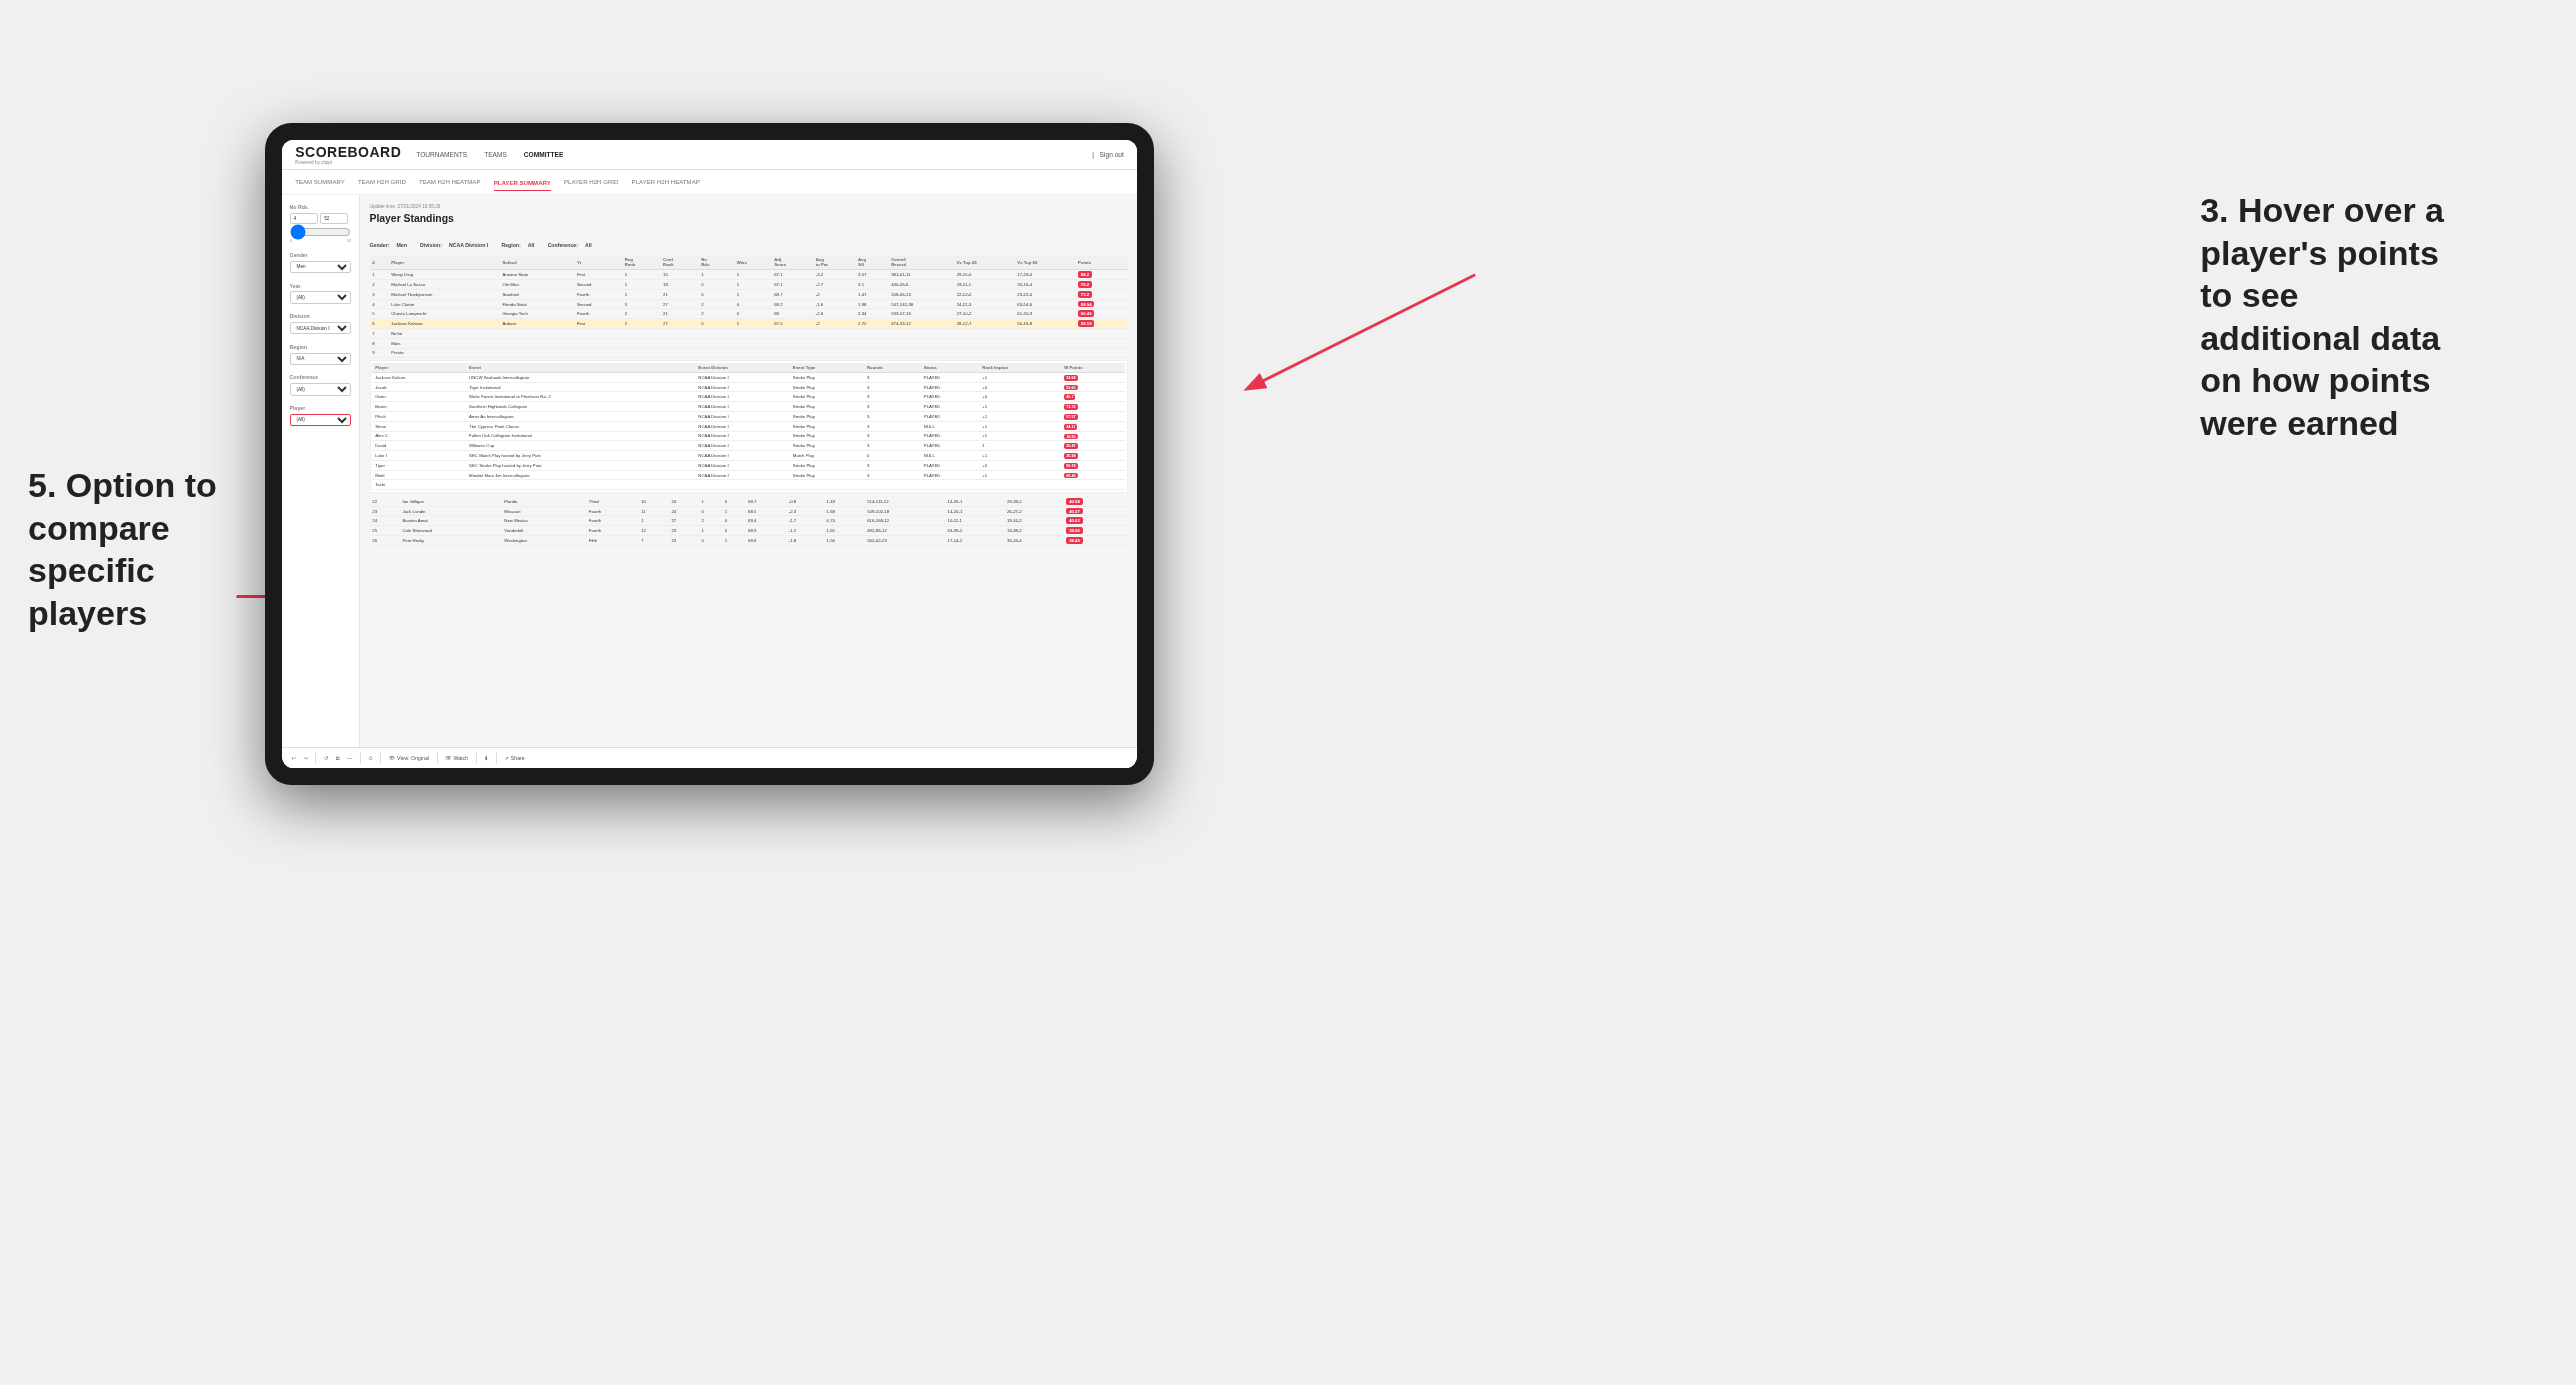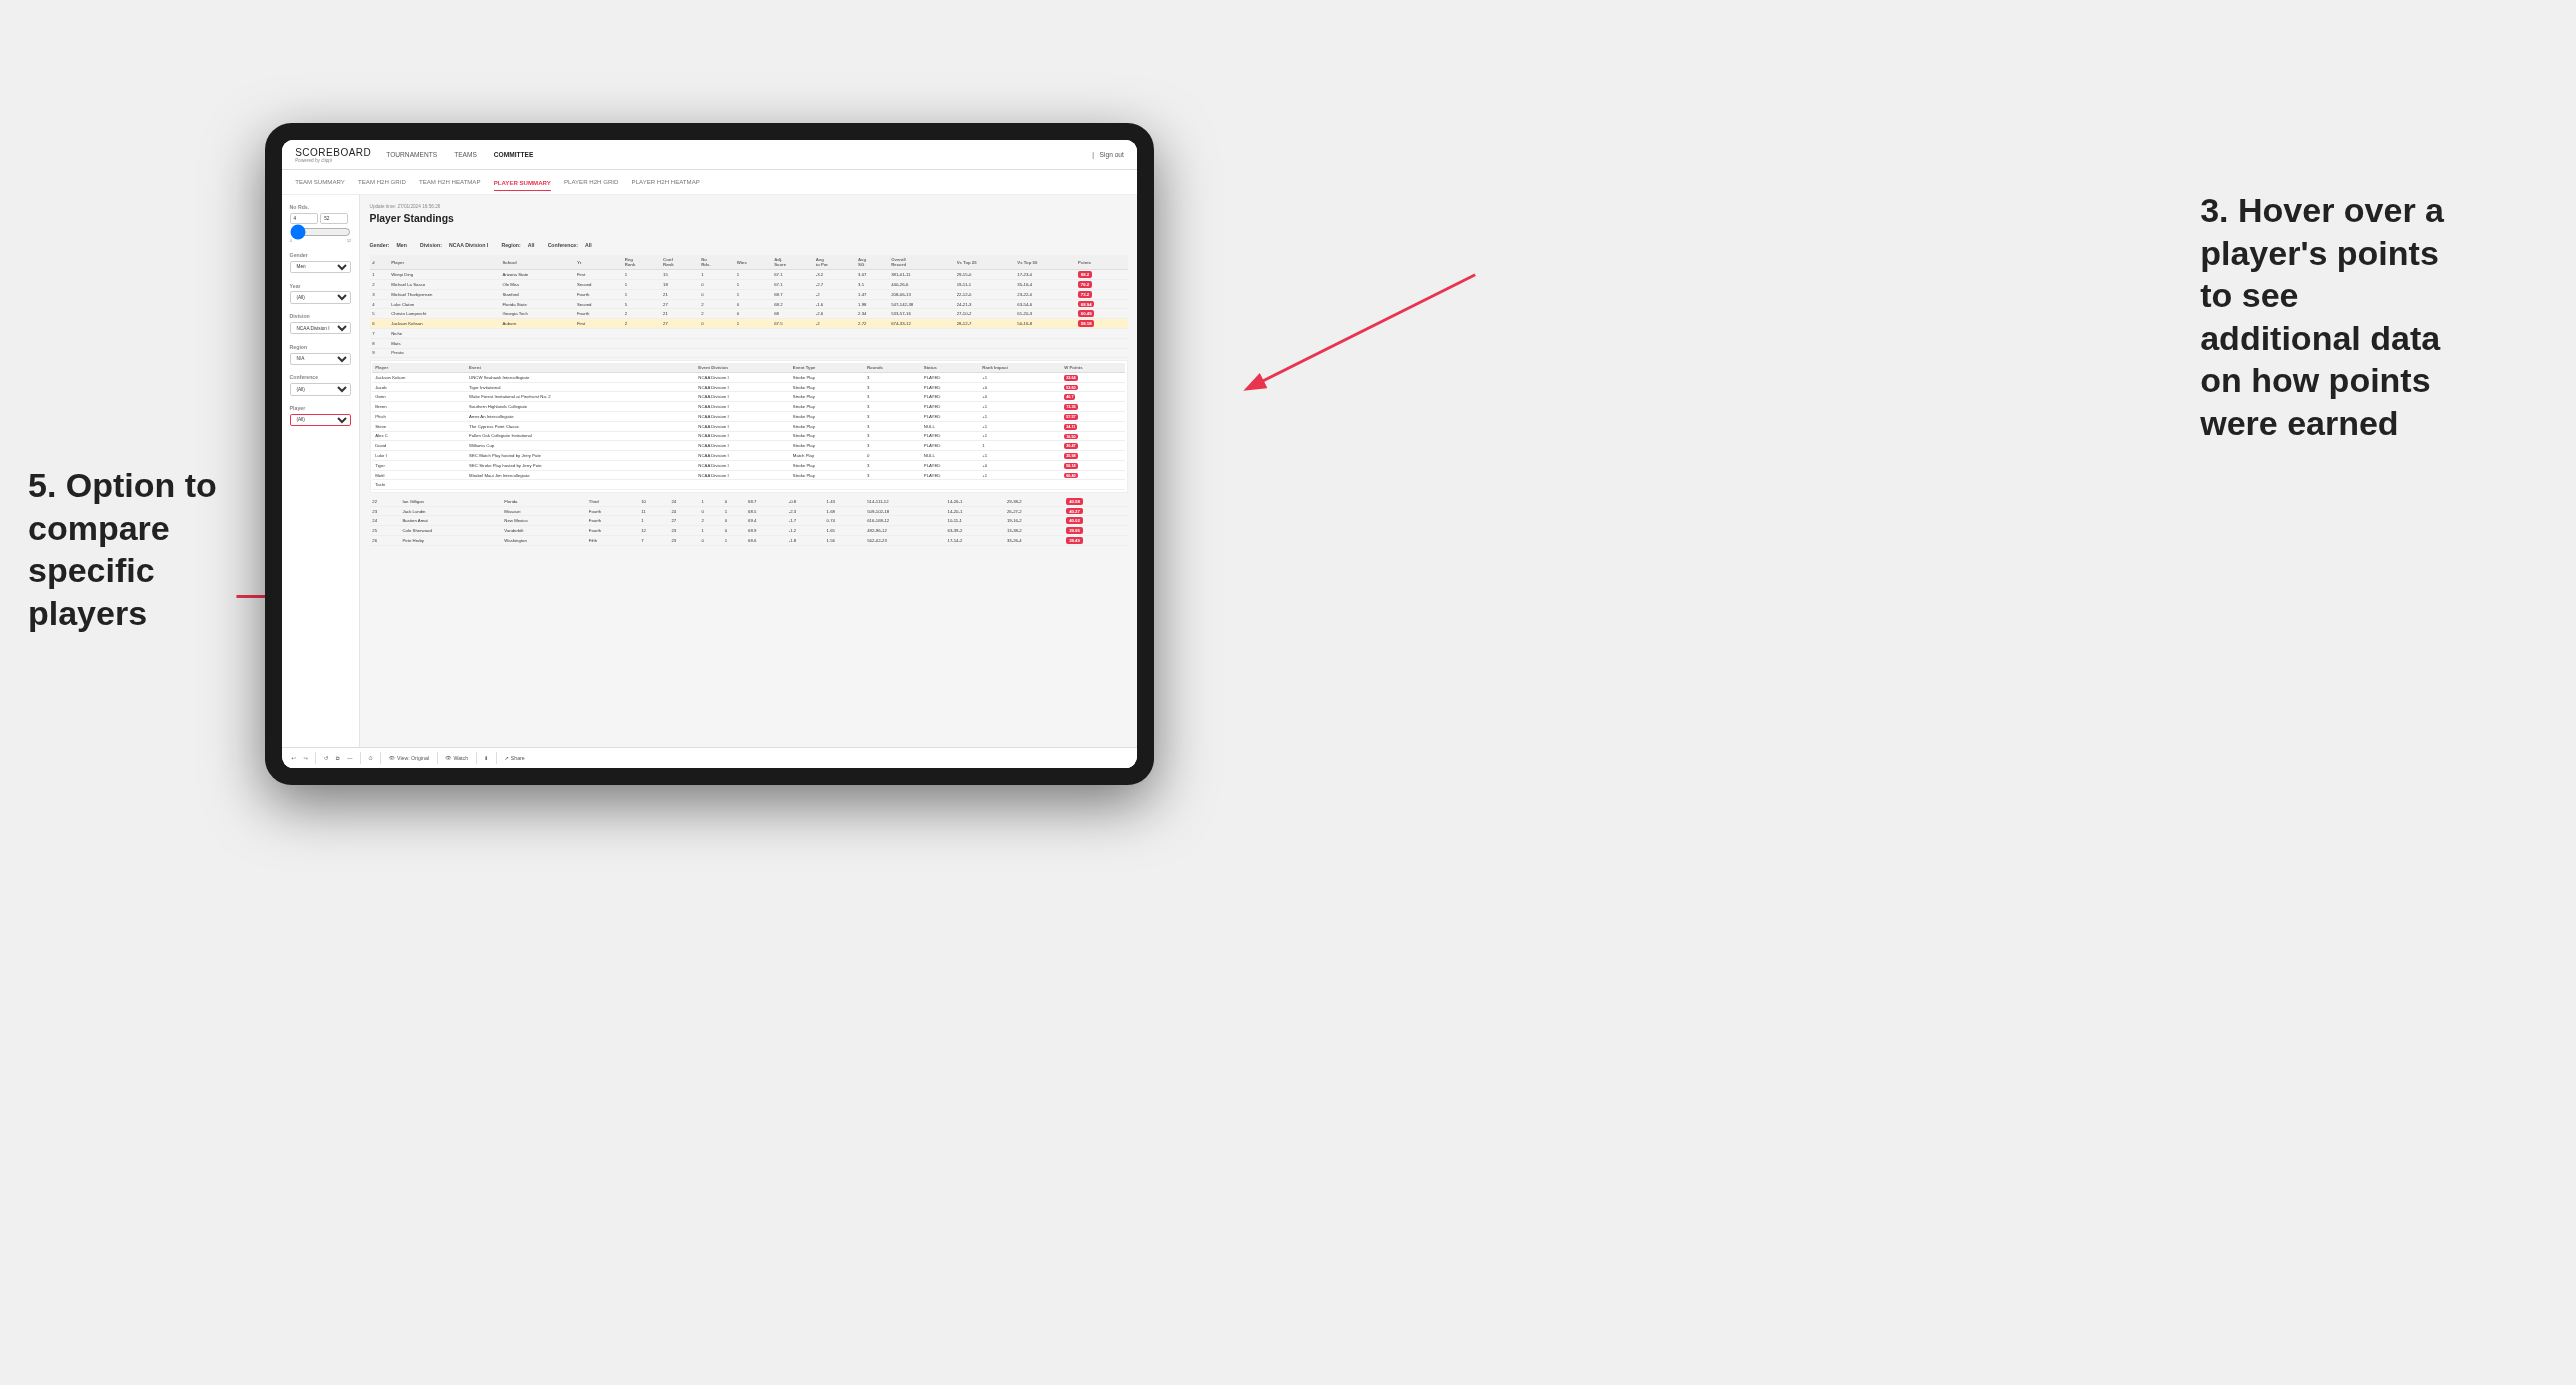--- a/index.html
+++ b/index.html
@@ -43,22 +43,22 @@
       padding: 0 13.2px;
       height: 30px;
       flex-shrink: 0;
     }
     .logo-area {
       display: flex;
       flex-direction: column;
       margin-right: 15px;
     }
     .logo-title {
-      font-size: 10px;
-      font-weight: 400;
+      font-size: 14px;
+      font-weight: 700;
       letter-spacing: 0.5px;
       color: #222;
     }
     .logo-sub {
       font-size: 4.7px;
       color: #888;
     }
     .nav-items {
       display: flex;
       gap: 17px;

